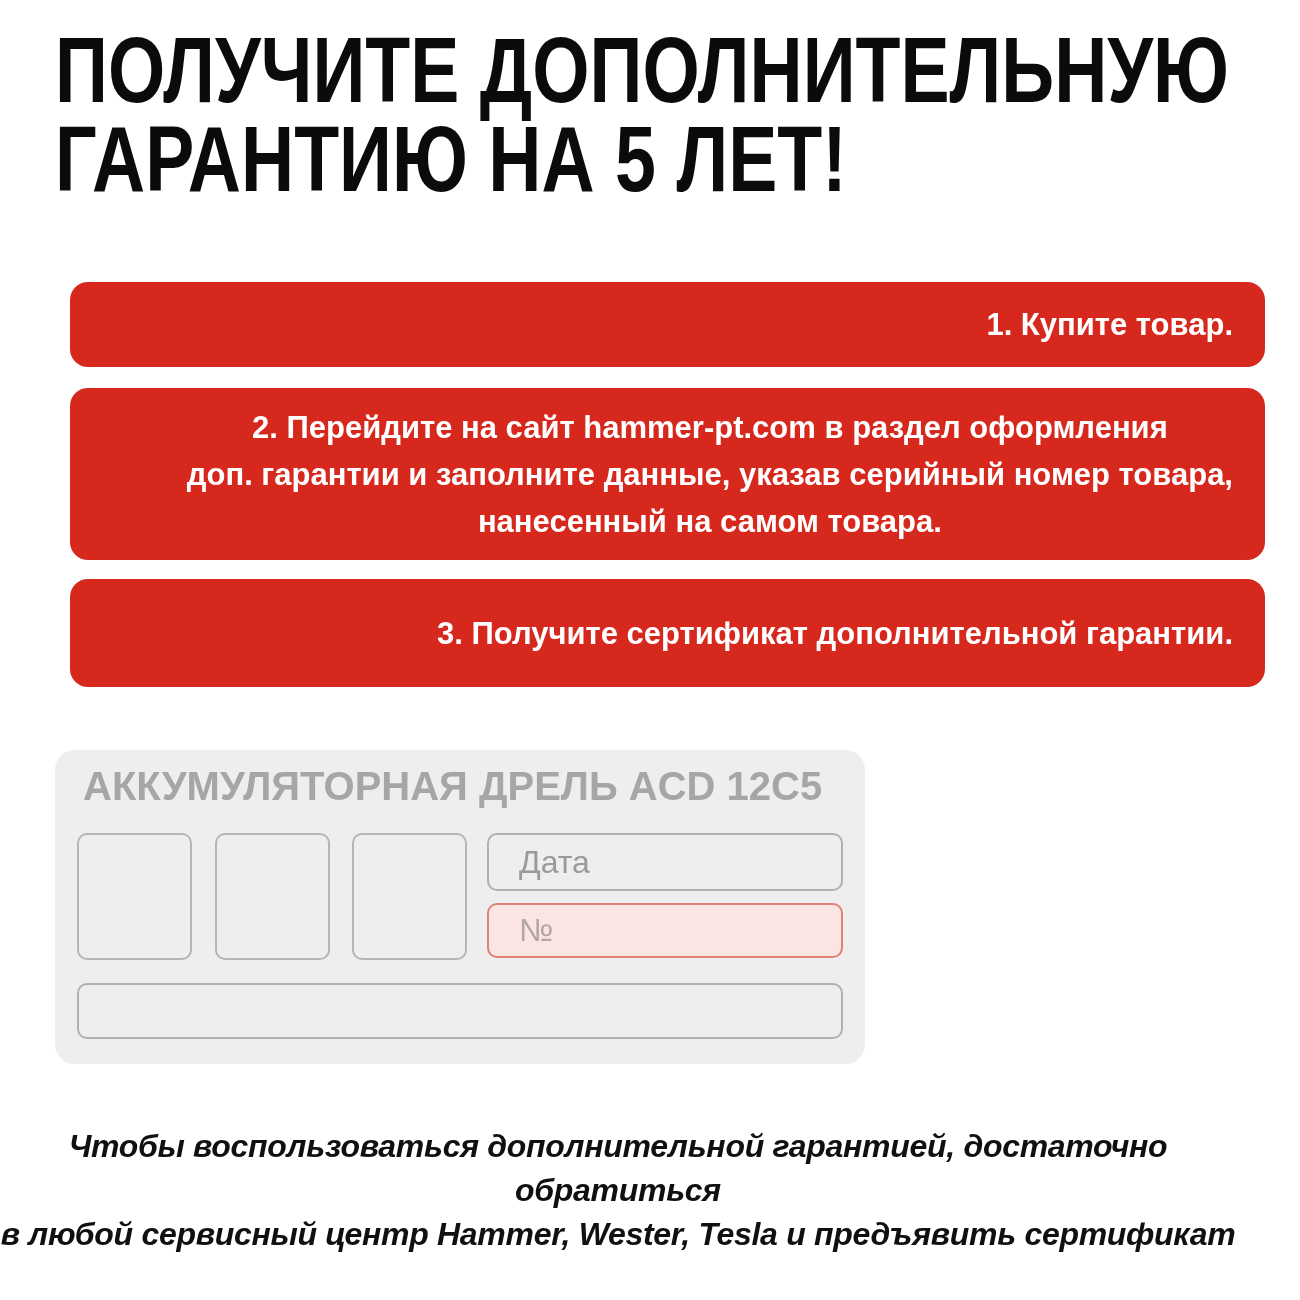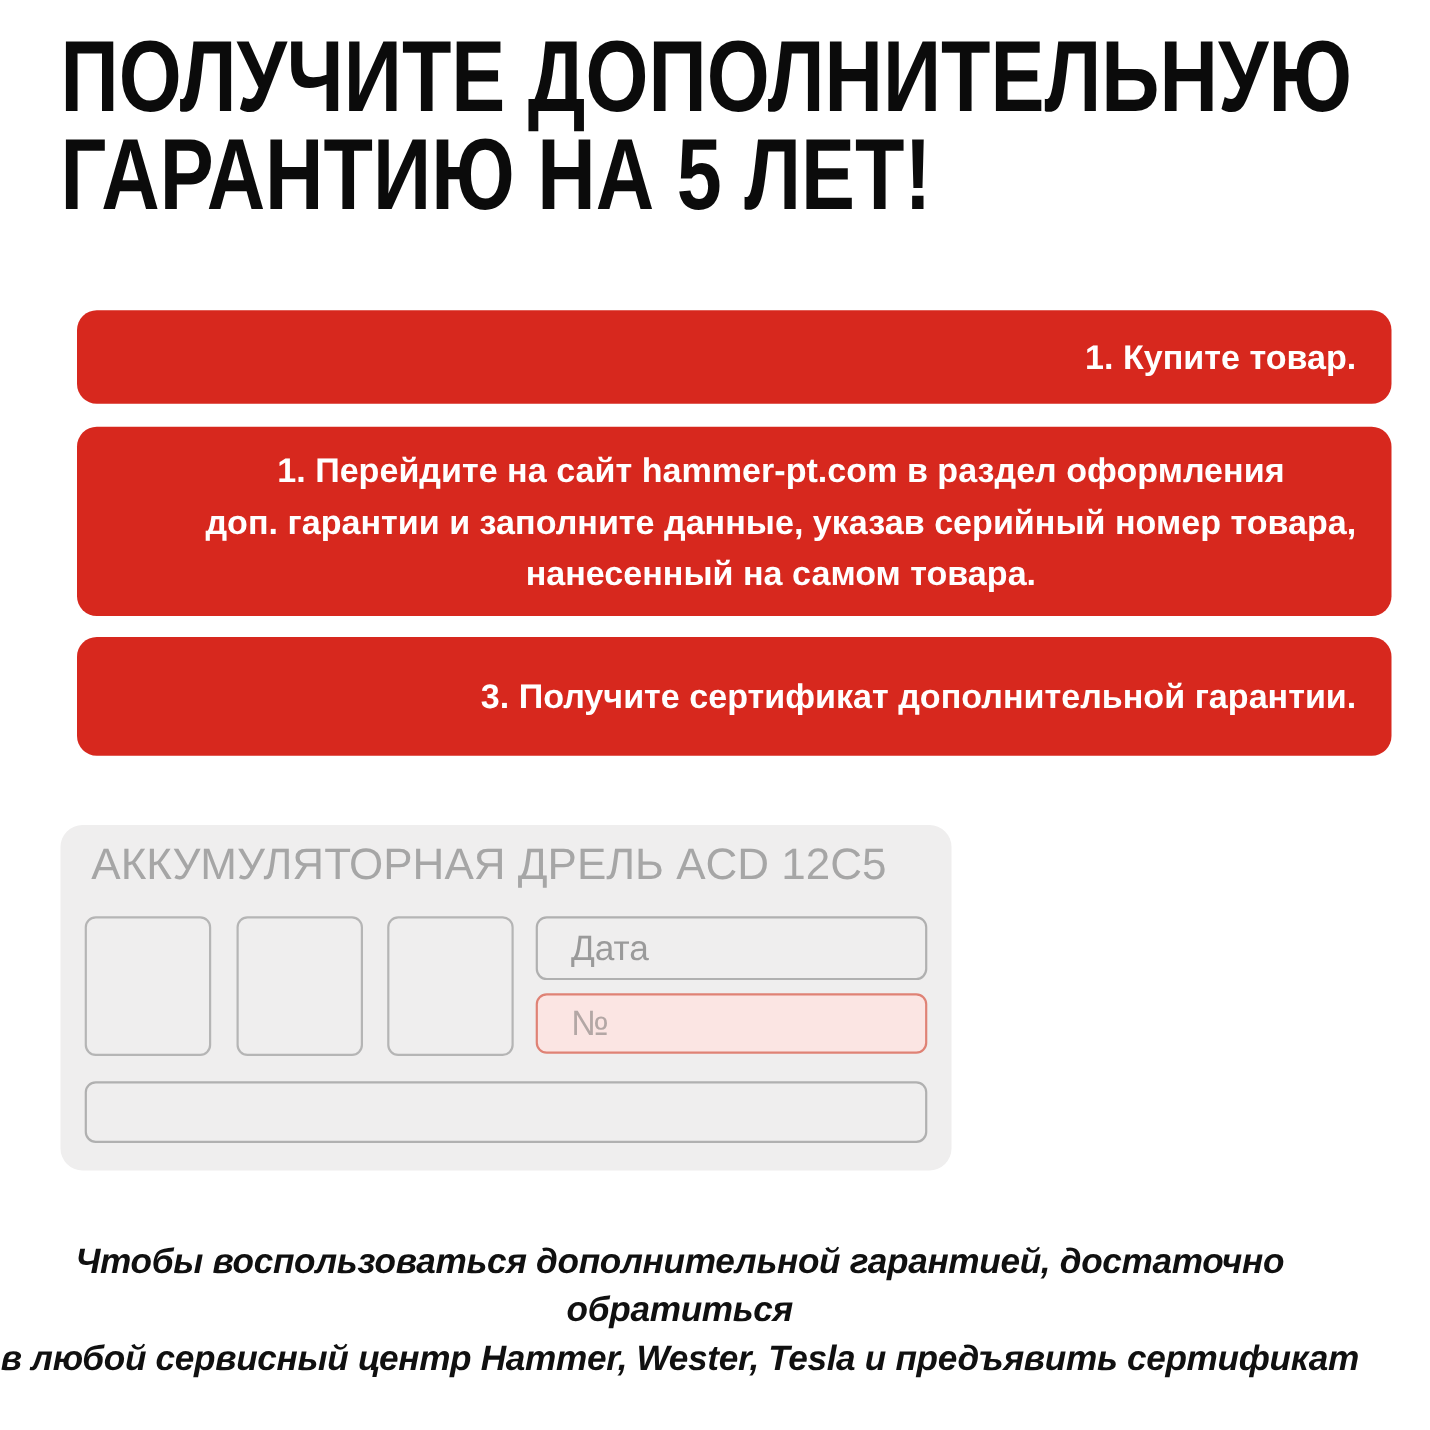--- a/index.html
+++ b/index.html
@@ -66,21 +66,21 @@
     height: 314px;
     background: #efeeee;
     border-radius: 20px;
   }
   .form-title {
     position: absolute;
     left: 28px;
     top: 763px;
     font-size: 40px;
     line-height: 46px;
-    font-weight: 400;
+    font-weight: 700;
     color: #a6a6a6;
     white-space: nowrap;
   }
   .form-title { left: 83px; } 
   .mock-box {
     position: absolute;
     top: 833px;
     width: 115px;
     height: 127px;
     border: 2px solid #b5b5b5;
@@ -155,21 +155,21 @@
     <span>ПОЛУЧИТЕ ДОПОЛНИТЕЛЬНУЮ</span><br>
     <span>ГАРАНТИЮ НА 5 ЛЕТ!</span>
   </h1>
 
   <div class="banner banner-1">
     <p>1. Купите товар.</p>
   </div>
 
   <div class="banner banner-2">
     <p>
-      <span>1. Перейдите на сайт hammer-pt.com в раздел оформления</span><br>
+      <span>2. Перейдите на сайт hammer-pt.com в раздел оформления</span><br>
       <span>доп. гарантии и заполните данные, указав серийный номер товара,</span><br>
       <span>нанесенный на самом товара.</span>
     </p>
   </div>
 
   <div class="banner banner-3">
     <p>3. Получите сертификат дополнительной гарантии.</p>
   </div>
 
   <div class="form-panel"></div>

